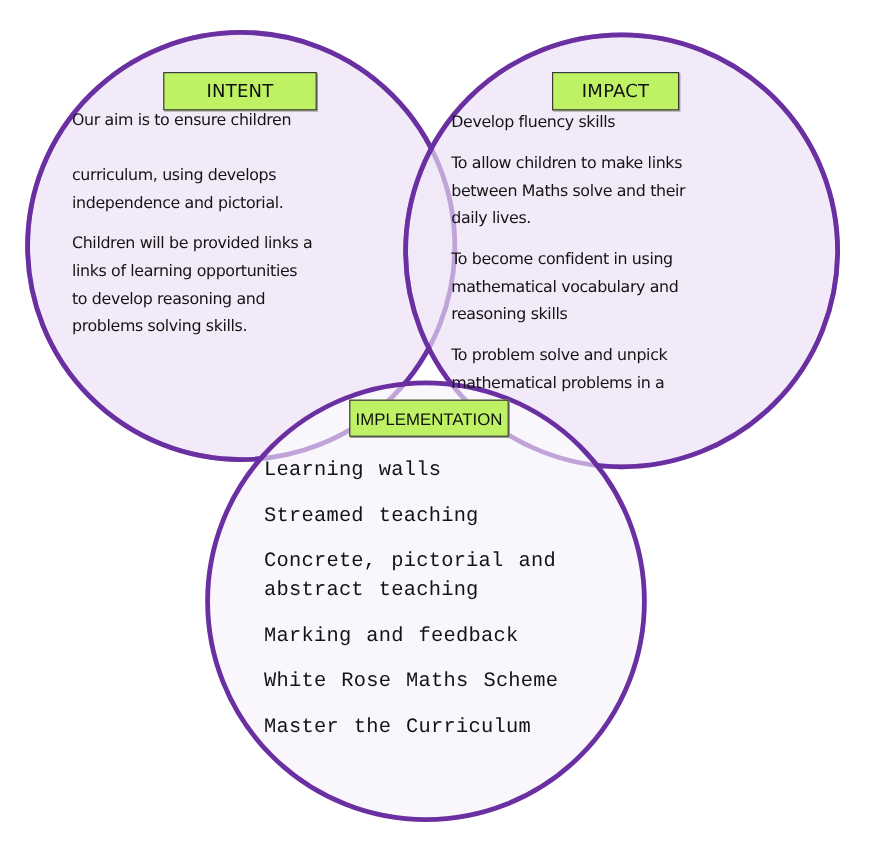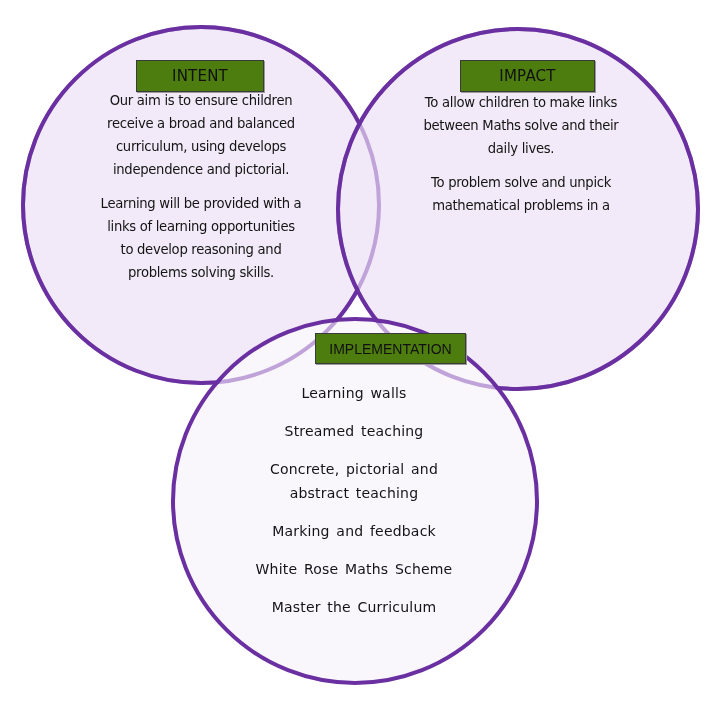--- a/index.html
+++ b/index.html
@@ -1,39 +1,39 @@
 <!DOCTYPE html>
 <html><head>
 <meta charset="utf-8">
 <style>
   html, body { margin: 0; padding: 0; background: #ffffff; }
   body { width: 728px; height: 705px; position: relative; overflow: hidden; }
   #venn { position: absolute; left: 0; top: 0; }
   .label-box {
     position: absolute;
-    background: #4d7c0f;
+    background: #bef264;
     border: 1px solid #3a3a3a;
     box-shadow: 1px 1px 0 #9a9a9a;
     text-align: center;
     color: #111;
     box-sizing: border-box;
   }
   .lbl-comic { font-family: "DejaVu Sans", sans-serif; font-size: 15px; letter-spacing: 0.2px; }
   .lbl-plain { font-family: "Liberation Sans", sans-serif; font-size: 14px; }
   .textblock {
     position: absolute;
-    text-align: center;
+    text-align: left;
     color: #141414;
     font-family: "DejaVu Sans", sans-serif;
     font-size: 13.2px;
     line-height: 23px;
     letter-spacing: -0.3px;
   }
   .textblock p { margin: 0 0 11px 0; }
-  .impl p { margin: 0 0 14px 0; line-height: 24px; font-size: 14px; letter-spacing: 0.2px; word-spacing: 2px; }
+  .impl p { margin: 0 0 14px 0; line-height: 24px; font-size: 17px; letter-spacing: 0.2px; word-spacing: 2px; font-family: Liberation Mono, monospace; }
 </style>
 </head>
 <body>
 
 <svg id="venn" width="728" height="705" viewBox="0 0 728 705">
     <defs>
       <mask id="mask-intent">
         <rect x="0" y="0" width="728" height="705" fill="white"></rect>
         <circle cx="518" cy="209" r="178" fill="black"></circle>
         <circle cx="355" cy="501" r="180" fill="black"></circle>
@@ -53,33 +53,35 @@
 
   <circle class="stroke" cx="201" cy="205" r="178" mask="url(#mask-intent)" style="stroke: rgb(106, 47, 160);"></circle>
   <circle class="stroke" cx="518" cy="209" r="180" mask="url(#mask-impact)" style="stroke: rgb(106, 47, 160);"></circle>
   <circle class="stroke" cx="355" cy="501" r="182" style="stroke: rgb(106, 47, 160);"></circle>
 </svg>
 
 <div class="label-box lbl-comic" style="left: 136px; top: 60px; width: 128px; height: 32px; line-height: 31px; border-color: rgb(58, 58, 58);">
   <span>INTENT</span>
 </div>
 <div class="textblock" id="intent-text" style="left:60px; top:89px; width:282px;">
-    <p><span>Our aim is to ensure children</span><br><span>receive a broad and balanced</span><br><span>curriculum, using develops</span><br><span>independence and pictorial.</span></p>
-    <p><span>Learning will be provided with a</span><br><span>links of learning opportunities</span><br><span>to develop reasoning and</span><br><span>problems solving skills.</span></p>
+    <p><span>Our aim is to ensure children</span><br><br><span>curriculum, using develops</span><br><span>independence and pictorial.</span></p>
+    <p><span>Children will be provided links a</span><br><span>links of learning opportunities</span><br><span>to develop reasoning and</span><br><span>problems solving skills.</span></p>
   </div>
 
-<div class="label-box lbl-comic" style="left: 460px; top: 60px; width: 135px; height: 32px; line-height: 31px; border-color: rgb(58, 58, 58);">
+<div class="label-box lbl-comic" style="left: 460px; top: 60px; width: 106px; height: 32px; line-height: 31px; border-color: rgb(58, 58, 58);">
   <span>IMPACT</span>
 </div>
 <div class="textblock" id="impact-text" style="left:376px; top:91px; width:290px;">
+    <p><span>Develop fluency skills</span></p>
     <p><span>To allow children to make links</span><br><span>between Maths solve and their</span><br><span>daily lives.</span></p>
+    <p><span>To become confident in using</span><br><span>mathematical vocabulary and</span><br><span>reasoning skills</span></p>
     <p><span>To problem solve and unpick</span><br><span>mathematical problems in a</span></p>
   </div>
 
-<div class="label-box lbl-plain" style="left: 315px; top: 333px; width: 151px; height: 31px; line-height: 30px; border-color: rgb(58, 58, 58);">
+<div class="label-box lbl-plain" style="left: 291px; top: 333px; width: 133px; height: 31px; line-height: 30px; border-color: rgb(58, 58, 58);">
   <span>IMPLEMENTATION</span>
 </div>
 <div class="textblock impl" id="implementation-text" style="left:220px; top:381px; width:268px;">
     <p><span>Learning walls</span></p>
     <p><span>Streamed teaching</span></p>
     <p><span>Concrete, pictorial and</span><br><span>abstract teaching</span></p>
     <p><span>Marking and feedback</span></p>
     <p><span>White Rose Maths Scheme</span></p>
     <p><span>Master the Curriculum</span></p>
   </div>

